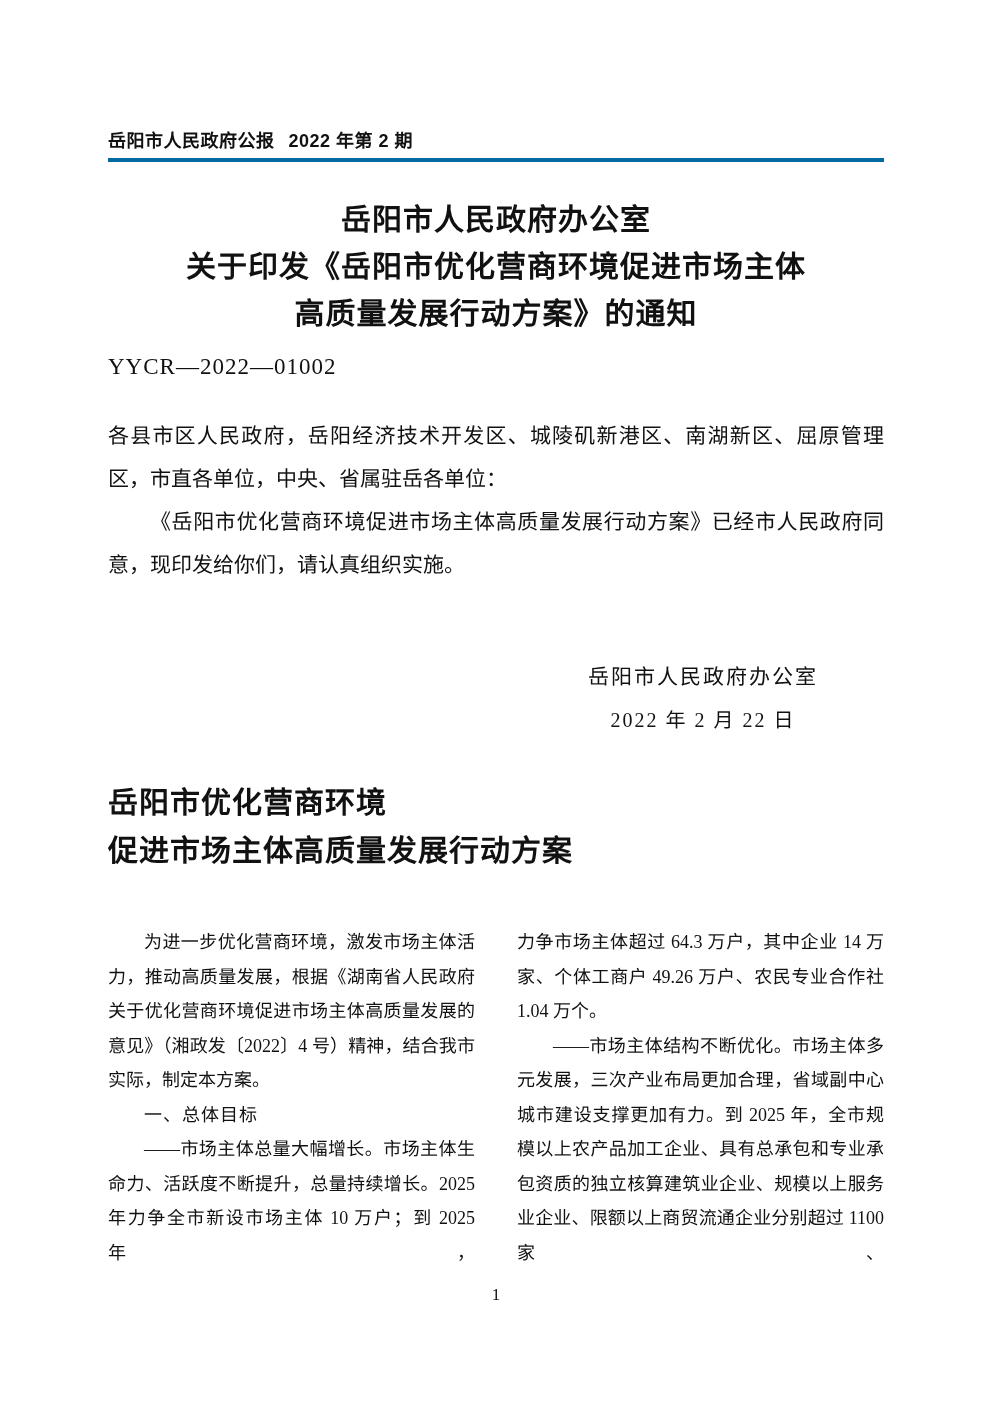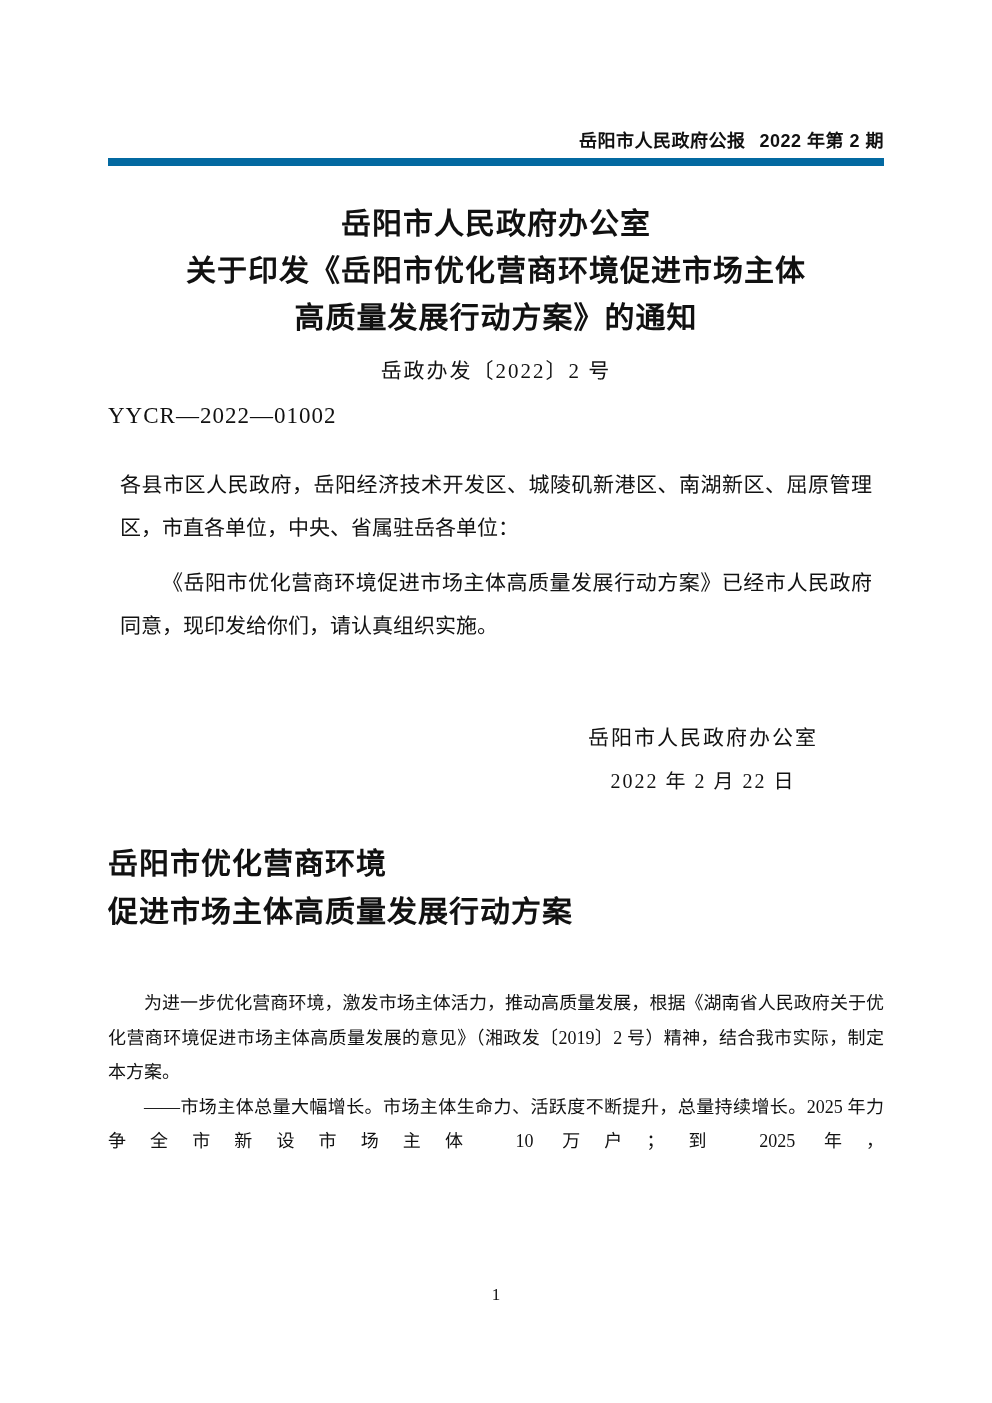--- a/index.html
+++ b/index.html
@@ -17,27 +17,27 @@
     overflow: hidden;
   }
   .content {
     width: 776px;
     margin: 0 auto 0 108px;
     padding-top: 130px;
   }
 
   
   .running-head {
-    text-align: right;
+    text-align: left;
     font-family: "Liberation Sans", "DejaVu Sans", sans-serif;
     font-weight: 600;
     font-size: 18px;
     line-height: 22px;
     padding-bottom: 6px;
-    border-bottom: 8px solid #0369a1;
+    border-bottom: 4px solid #0369a1;
     letter-spacing: 0.5px;
     white-space: nowrap;
   }
   .running-head .issue { margin-left: 14px; }
 
   
   .doc-title {
     margin-top: 34px;
     text-align: center;
     font-weight: bold;
@@ -62,21 +62,21 @@
     letter-spacing: 1px;
   }
 
   
   .notice-body {
     margin-top: 32px;
     font-size: 21px;
     line-height: 43px;
     text-align: justify;
   }
-  .notice-body p { margin: 12px; }
+  .notice-body p { margin: 0; }
   .notice-body p.indent { text-indent: 2em; }
 
   
   .signature {
     margin-top: 76px;
     margin-right: 66px;
     text-align: right;
   }
   .signature .sig-inner {
     display: inline-block;
@@ -146,21 +146,20 @@
     <div class="running-head">
       <span>岳阳市人民政府公报</span><span class="issue">2022 年第 2 期</span>
     </div>
 
     <div class="doc-title">
       <div>岳阳市人民政府办公室</div>
       <div>关于印发《岳阳市优化营商环境促进市场主体</div>
       <div>高质量发展行动方案》的通知</div>
     </div>
 
-    <div class="doc-number">岳政办发〔2022〕2 号</div>
 
     <div class="ref-code">YYCR—2022—01002</div>
 
     <div class="notice-body">
       <p>各县市区人民政府，岳阳经济技术开发区、城陵矶新港区、南湖新区、屈原管理区，市直各单位，中央、省属驻岳各单位：</p>
       <p class="indent">《岳阳市优化营商环境促进市场主体高质量发展行动方案》已经市人民政府同意，现印发给你们，请认真组织实施。</p>
     </div>
 
     <div class="signature">
       <div class="sig-inner">
@@ -169,21 +168,26 @@
       </div>
     </div>
 
     <div class="plan-title">
       <div>岳阳市优化营商环境</div>
       <div>促进市场主体高质量发展行动方案</div>
     </div>
 
     <div class="columns">
       <div class="col">
-        <p class="indent">为进一步优化营商环境，激发市场主体活力，推动高质量发展，根据《湖南省人民政府关于优化营商环境促进市场主体高质量发展的意见》（湘政发〔2019〕2 号）精神，结合我市实际，制定本方案。</p>
+        <p class="indent">为进一步优化营商环境，激发市场主体活力，推动高质量发展，根据《湖南省人民政府关于优化营商环境促进市场主体高质量发展的意见》（湘政发〔2022〕4 号）精神，结合我市实际，制定本方案。</p>
+        <p class="indent heading">一、总体目标</p>
         <p class="indent stretch-last">——市场主体总量大幅增长。市场主体生命力、活跃度不断提升，总量持续增长。2025 年力争全市新设市场主体 10 万户；到 2025 年，</p>
+      </div>
+      <div class="col">
+        <p>力争市场主体超过 64.3 万户，其中企业 14 万家、个体工商户 49.26 万户、农民专业合作社 1.04 万个。</p>
+        <p class="indent stretch-last">——市场主体结构不断优化。市场主体多元发展，三次产业布局更加合理，省域副中心城市建设支撑更加有力。到 2025 年，全市规模以上农产品加工企业、具有总承包和专业承包资质的独立核算建筑业企业、规模以上服务业企业、限额以上商贸流通企业分别超过 1100 家、</p>
       </div>
     </div>
 
   </div>
 
   <div class="page-number">1</div>
 </div>
 
 </body></html>

